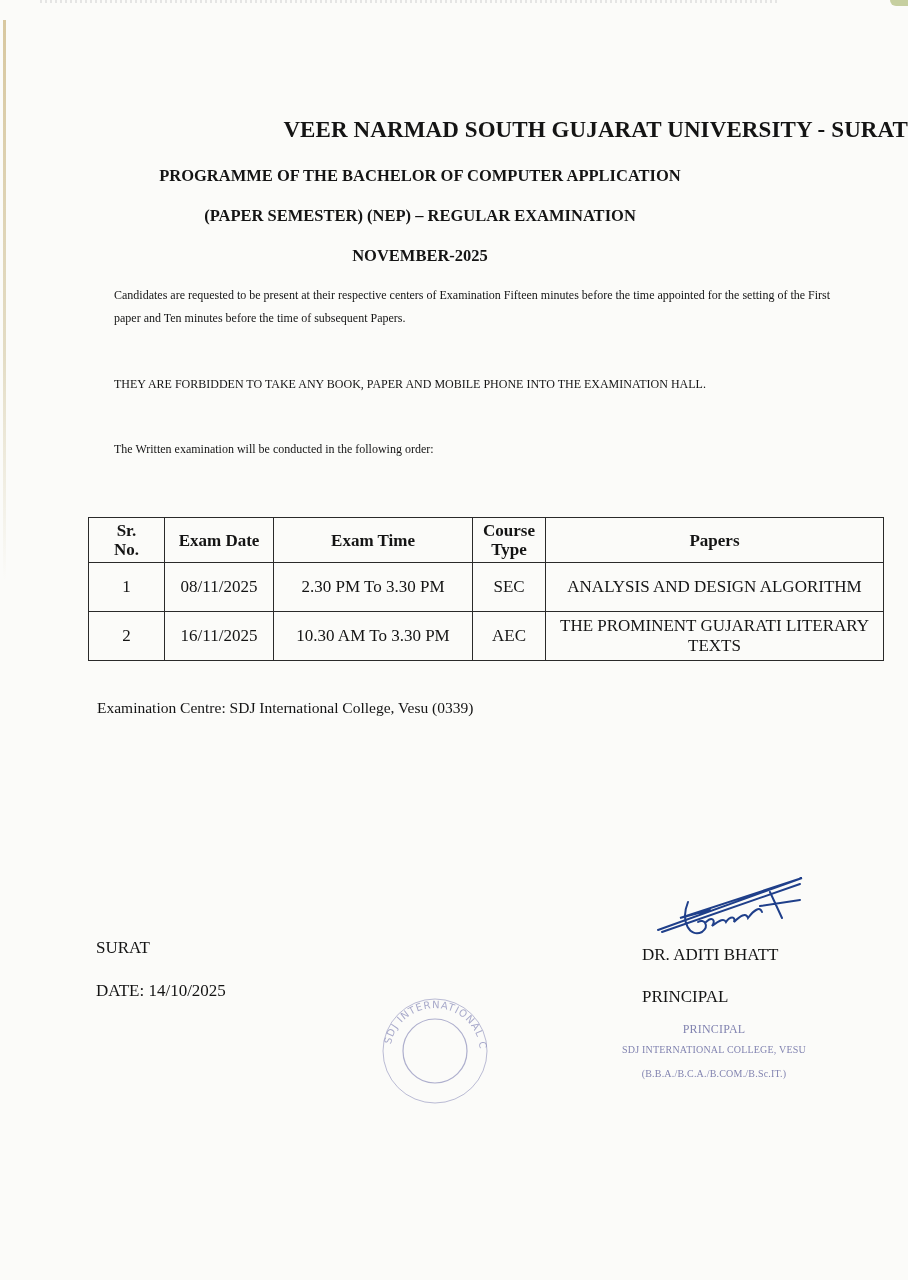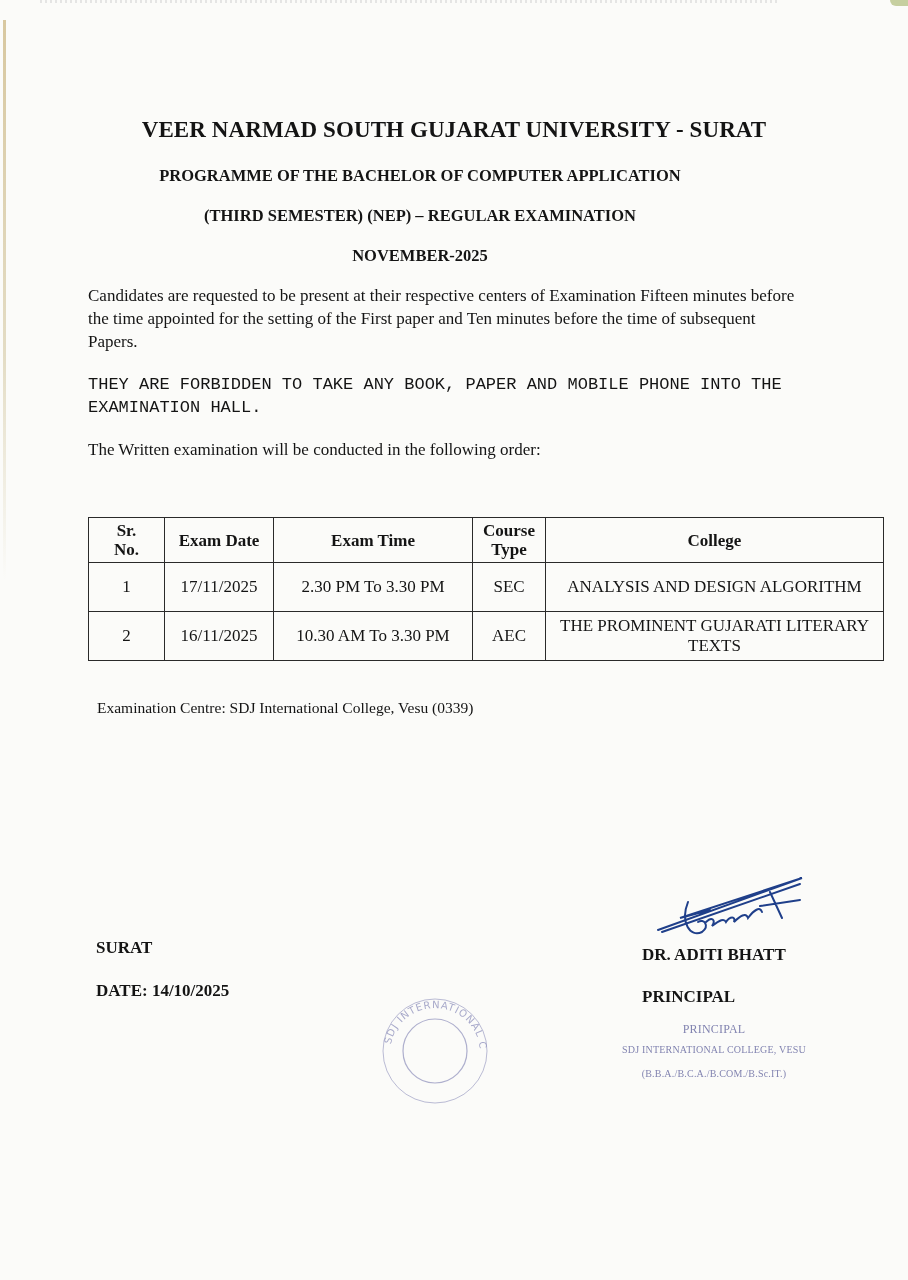--- a/index.html
+++ b/index.html
@@ -17,79 +17,79 @@
   .edge-top {
     position: absolute; left: 40px; top: 0; width: 740px; height: 3px;
     background: repeating-linear-gradient(90deg, #d6d6d6 0 2px, transparent 2px 5px);
     opacity: .6;
   }
   .corner {
     position: absolute; right: 0; top: 0; width: 18px; height: 6px;
     background: #b9c48a; border-bottom-left-radius: 10px; opacity: .8;
   }
   .abs { position: absolute; }
-  .h1 { left: 0; width: 908px; top: 117px; text-align: center; font-weight: bold; font-size: 23px; letter-spacing: .1px; }
+  .h1 { left: 0; width: 908px; top: 117px; text-align: right; font-weight: bold; font-size: 23px; letter-spacing: .1px; }
   .h2 { left: 0; width: 840px; text-align: center; font-weight: bold; font-size: 16.5px; }
-  .para { left: 88px; width: 720px; font-size: 17px; line-height: 23px; }
+  .para { left: 114px; width: 720px; font-size: 12px; line-height: 23px; }
   table.exam {
     position: absolute; left: 88px; top: 517px; width: 796px;
     border-collapse: collapse; font-size: 17px;
   }
   table.exam th, table.exam td {
     border: 1.5px solid #2a2a2a; text-align: center; vertical-align: middle; padding: 0 6px;
   }
   table.exam th { font-weight: bold; height: 44px; line-height: 19px; }
   table.exam td { height: 48px; line-height: 20px; }
   .sig-area { left: 640px; }
-  .bold { font-weight: bold; }
+  .bold { font-weight: normal; }
   .stamp-text {
     left: 578px; width: 272px; text-align: center; color: #6c6ea3; opacity: .85;
     font-size: 10px; letter-spacing: .2px;
   }
   .seal {
     left: 376px; top: 995px; width: 118px; height: 110px;
   }
 </style>
 </head>
 <body>
 
 <div class="edge-left"></div>
 <div class="edge-top"></div>
 <div class="corner"></div>
 
 <div class="abs h1">VEER NARMAD SOUTH GUJARAT UNIVERSITY - SURAT</div>
 <div class="abs h2" style="top:166px">PROGRAMME OF THE BACHELOR OF COMPUTER APPLICATION</div>
-<div class="abs h2" style="top:206px">(THIRD SEMESTER) (NEP) – REGULAR EXAMINATION</div>
+<div class="abs h2" style="top:206px">(PAPER SEMESTER) (NEP) – REGULAR EXAMINATION</div>
 <div class="abs h2" style="top:246px">NOVEMBER-2025</div>
 
 <div class="abs para" style="top:284px">Candidates are requested to be present at their respective centers of Examination Fifteen minutes before the time appointed for the setting of the First paper and Ten minutes before the time of subsequent Papers.</div>
-<div class="abs para" style="top:373px; width:700px;font-family:Liberation Mono, monospace;">THEY ARE FORBIDDEN TO TAKE ANY BOOK, PAPER AND MOBILE PHONE INTO THE EXAMINATION HALL.</div>
+<div class="abs para" style="top:373px; width:700px;">THEY ARE FORBIDDEN TO TAKE ANY BOOK, PAPER AND MOBILE PHONE INTO THE EXAMINATION HALL.</div>
 <div class="abs para" style="top:438px">The Written examination will be conducted in the following order:</div>
 
 <table class="exam">
   <colgroup>
     <col style="width:55px">
       <col style="width:109px">
       <col style="width:199px">
       <col style="width:73px">
       <col>
   </colgroup>
   <thead>
     <tr>
       <th style="padding:0 25px;text-align:center;">Sr. No.</th>
       <th>Exam Date</th>
       <th>Exam Time</th>
       <th>Course Type</th>
-      <th>College</th>
+      <th>Papers</th>
     </tr>
   </thead>
   <tbody>
     <tr>
       <td>1</td>
-      <td>17/11/2025</td>
+      <td>08/11/2025</td>
       <td>2.30 PM To 3.30 PM</td>
       <td>SEC</td>
       <td>ANALYSIS AND DESIGN ALGORITHM</td>
     </tr>
     <tr>
       <td>2</td>
       <td>16/11/2025</td>
       <td>10.30 AM To 3.30 PM</td>
       <td>AEC</td>
       <td style="padding:0 10px;">THE PROMINENT GUJARATI LITERARY TEXTS</td>

